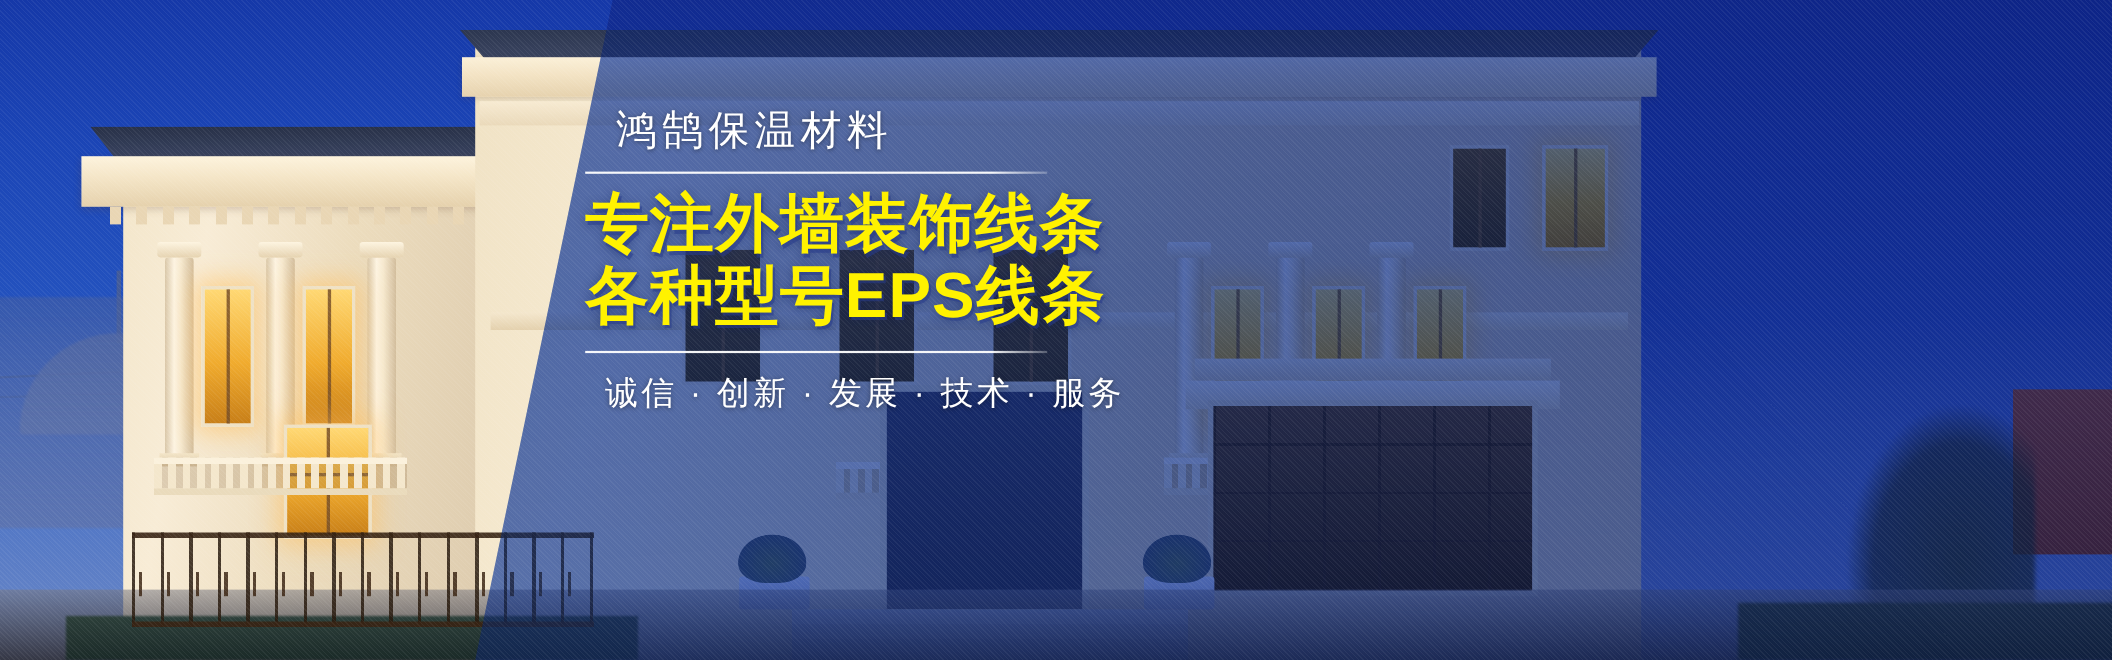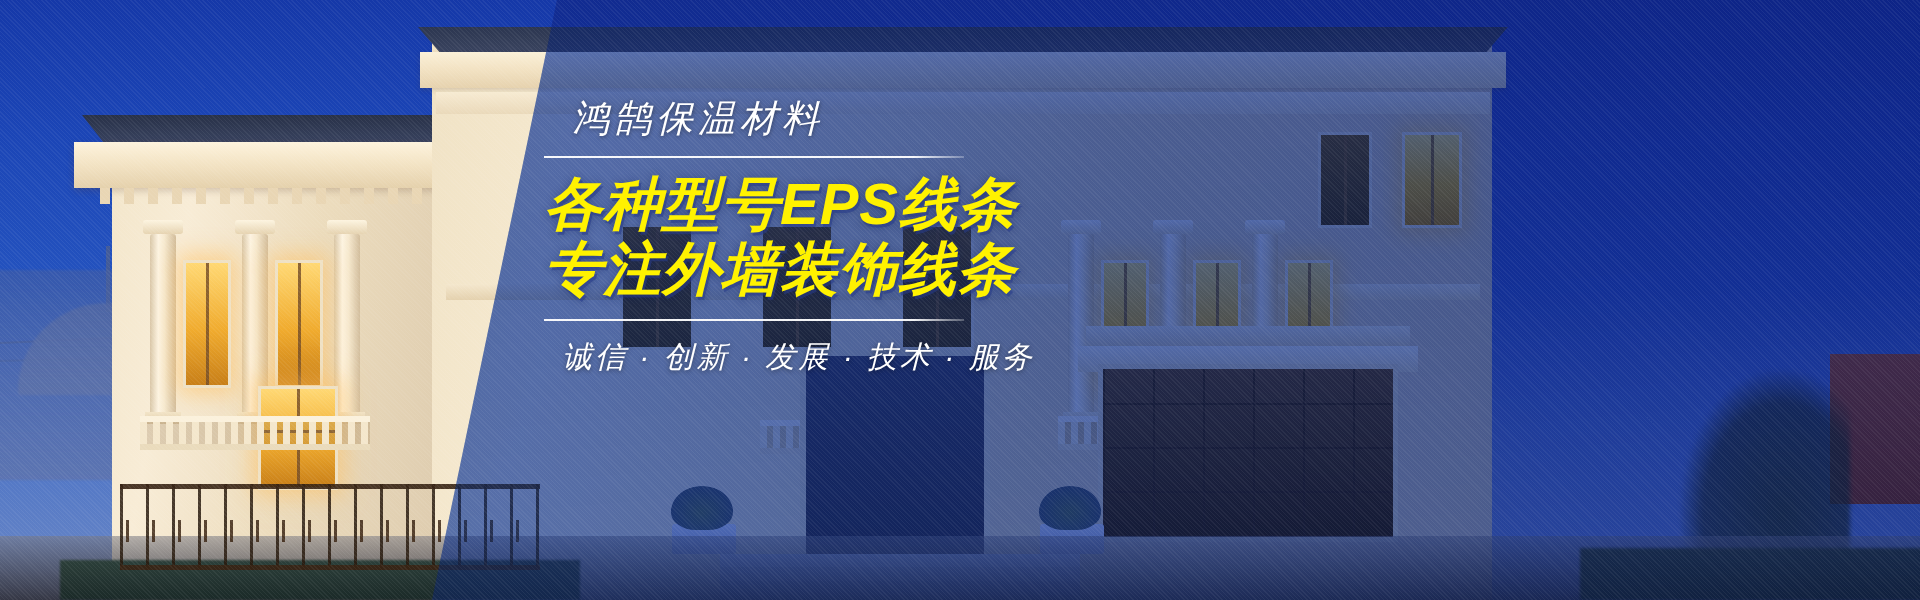--- a/index.html
+++ b/index.html
@@ -256,23 +256,22 @@
     clip-path:polygon(557px 0px, 1920px 0px, 1920px 600px, 432px 600px);
   }
   .overlay-edge{
     position:absolute;top:0;left:0;width:1920px;height:600px;
     background:linear-gradient(90deg,rgba(255,255,255,0.16) 0px,rgba(255,255,255,0) 26px);
     clip-path:polygon(557px 0px, 700px 0px, 575px 600px, 432px 600px);
   }
 
   
   .copy{
-    position:absolute;left:544px;top:96px;width:760px;
+    position:absolute;left:532px;top:96px;width:760px;
     z-index:40;
-    font-style:italic;
   }
   .brand{
     color:#ffffff;
     font-size:37px;
     letter-spacing:5px;
     font-weight:400;
     text-shadow:0 1px 4px rgba(0,0,0,0.45);
     line-height:1.25;
     margin:0 0 14px 28px;
   }
@@ -426,19 +425,19 @@
 
   <div class="overlay-panel"></div>
   <div class="overlay-panel2"></div>
   <div class="overlay-edge"></div>
 
   <div class="halftone"></div>
 
   <div class="copy">
     <div class="brand">鸿鹄保温材料</div>
     <div class="rule top"></div>
+    <div class="headline">专注外墙装饰线条</div>
     <div class="headline">各种型号EPS线条</div>
-    <div class="headline">专注外墙装饰线条</div>
     <div class="rule bottom"></div>
     <div class="tagline">诚信 · 创新 · 发展 · 技术 · 服务</div>
   </div>
 
 </div>
 
 </body></html>

